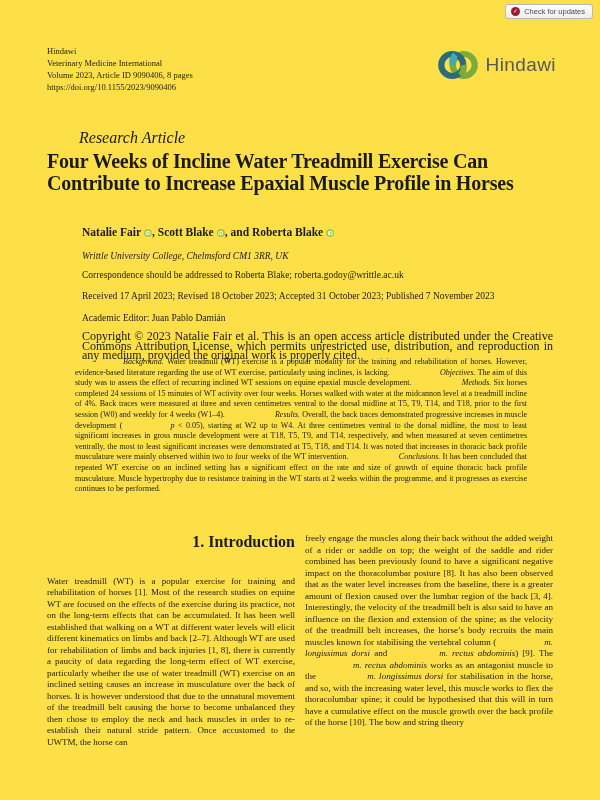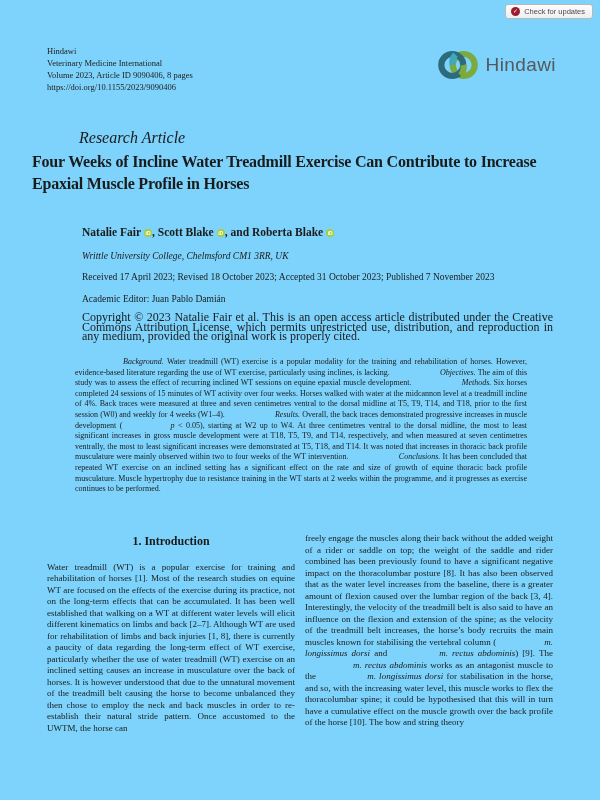--- a/index.html
+++ b/index.html
@@ -1,48 +1,48 @@
 <!DOCTYPE html>
 <html><head>
 <meta charset="utf-8">
 <style>
   html,body{margin:0;padding:0;background:#ffffff;}
-  .page{position:relative;width:600px;height:800px;background:#7dd3fc;overflow:hidden;
+  .page{position:relative;width:600px;height:800px;background:#fde047;overflow:hidden;
         font-family:"Liberation Serif",serif;color:#1b1b1b;}
 
   
   .check-updates{position:absolute;top:4px;right:7px;display:flex;align-items:center;gap:4px;
     border:1px solid #b9b9b9;border-radius:3px;background:linear-gradient(#fdfdfd,#efefef);
     padding:2px 7px 2px 5px;font-family:"Liberation Sans",sans-serif;font-size:7.5px;color:#4a4a4a;cursor:pointer;}
   .crossmark{display:inline-block;width:9px;height:9px;border-radius:50%;background:#9a1c2e;
     color:#fff;font-size:6px;line-height:9px;text-align:center;font-family:"Liberation Sans",sans-serif;}
 
   
   .masthead{position:absolute;left:47px;top:45px;font-size:8.5px;line-height:12px;color:#222;}
   .logo{position:absolute;top:47px;right:44px;display:flex;align-items:center;gap:7px;}
   .logo-word{font-family:"Liberation Sans",sans-serif;font-size:19px;color:#56585c;letter-spacing:.4px;}
 
   .kind{position:absolute;left:47px;top:129px;font-style:italic;font-size:16px;margin-left:32px;}
-  .title{position:absolute;left:32px;top:151px;width:506px;font-weight:bold;font-size:16px;
+  .title{position:absolute;left:47px;top:151px;width:506px;font-weight:bold;font-size:20px;
          line-height:21.5px;letter-spacing:-.2px;}
 
   .meta{position:absolute;left:82px;top:226px;width:471px;}
   .authors{font-weight:bold;font-size:11.5px;}
   .affiliation{font-style:italic;font-size:9.5px;margin-top:13px;}
   .correspondence{font-size:9.5px;margin-top:9px;}
   .history{font-size:9.5px;margin-top:11px;}
   .editor{font-size:9.5px;margin-top:12px;}
   .copyright{font-size:12px;margin-top:9px;line-height:9.6px;text-align:justify;}
 
   .abstract{position:absolute;left:75px;top:357px;width:452px;font-size:8px;line-height:10.6px;
             text-align:justify;}
 
   .columns{position:absolute;left:47px;top:533px;width:506px;display:flex;gap:10px;}
   .col{width:248px;font-size:9px;line-height:11.5px;text-align:justify;}
-  .sec-heading{font-weight:bold;font-size:12px;margin:3px 0 14px 0;text-align:center;}
+  .sec-heading{font-weight:bold;font-size:16px;margin:3px 0 28px 0;text-align:right;}
 
   .it{font-style:italic;margin-left:48px;}
   .orcid-icon{display:inline-block;width:8px;height:8px;border-radius:50%;background:#a6ce39;
     color:#fff;font-size:5px;line-height:8px;text-align:center;font-family:"Liberation Sans",sans-serif;
     font-weight:bold;margin-left:3px;vertical-align:1px;cursor:pointer;}
 </style>
 </head>
 <body>
 
 <div class="page">
@@ -69,20 +69,21 @@
     <span class="logo-word">Hindawi</span>
   </div>
 
   <div class="kind">Research Article</div>
 
   <h1 class="title" style="margin:0;">Four Weeks of Incline Water Treadmill Exercise Can Contribute to Increase Epaxial Muscle Profile in Horses</h1>
 
   <div class="meta">
     <div class="authors"><span>Natalie Fair</span><span class="orcid-icon">iD</span><span>, </span><span>Scott Blake</span><span class="orcid-icon">iD</span><span>, and </span><span>Roberta Blake</span><span class="orcid-icon">iD</span></div>
     <div class="affiliation">Writtle University College, Chelmsford CM1 3RR, UK</div>
+    <div class="correspondence">Correspondence should be addressed to Roberta Blake; roberta.godoy@writtle.ac.uk</div>
     <div class="history">Received 17 April 2023; Revised 18 October 2023; Accepted 31 October 2023; Published 7 November 2023</div>
     <div class="editor">Academic Editor: Juan Pablo Damián</div>
     <div class="copyright">Copyright © 2023 Natalie Fair et al. This is an open access article distributed under the Creative Commons Attribution License, which permits unrestricted use, distribution, and reproduction in any medium, provided the original work is properly cited.</div>
   </div>
 
   <div class="abstract"><span class="it">Background.</span><span> Water treadmill (WT) exercise is a popular modality for the training and rehabilitation of horses. However, evidence-based literature regarding the use of WT exercise, particularly using inclines, is lacking. </span><span class="it">Objectives.</span><span> The aim of this study was to assess the effect of recurring inclined WT sessions on equine epaxial muscle development. </span><span class="it">Methods.</span><span> Six horses completed 24 sessions of 15 minutes of WT activity over four weeks. Horses walked with water at the midcannon level at a treadmill incline of 4%. Back traces were measured at three and seven centimetres ventral to the dorsal midline at T5, T9, T14, and T18, prior to the first session (W0) and weekly for 4 weeks (W1–4). </span><span class="it">Results.</span><span> Overall, the back traces demonstrated progressive increases in muscle development (</span><span class="it">p</span><span> &lt; 0.05), starting at W2 up to W4. At three centimetres ventral to the dorsal midline, the most to least significant increases in gross muscle development were at T18, T5, T9, and T14, respectively, and when measured at seven centimetres ventrally, the most to least significant increases were demonstrated at T5, T18, and T14. It was noted that increases in thoracic back profile musculature were mainly observed within two to four weeks of the WT intervention. </span><span class="it">Conclusions.</span><span> It has been concluded that repeated WT exercise on an inclined setting has a significant effect on the rate and size of growth of equine thoracic back profile musculature. Muscle hypertrophy due to resistance training in the WT starts at 2 weeks within the programme, and it progresses as exercise continues to be performed.</span></div>
 
   <div class="columns">
     <div class="col">
       <div class="sec-heading">1. Introduction</div>

